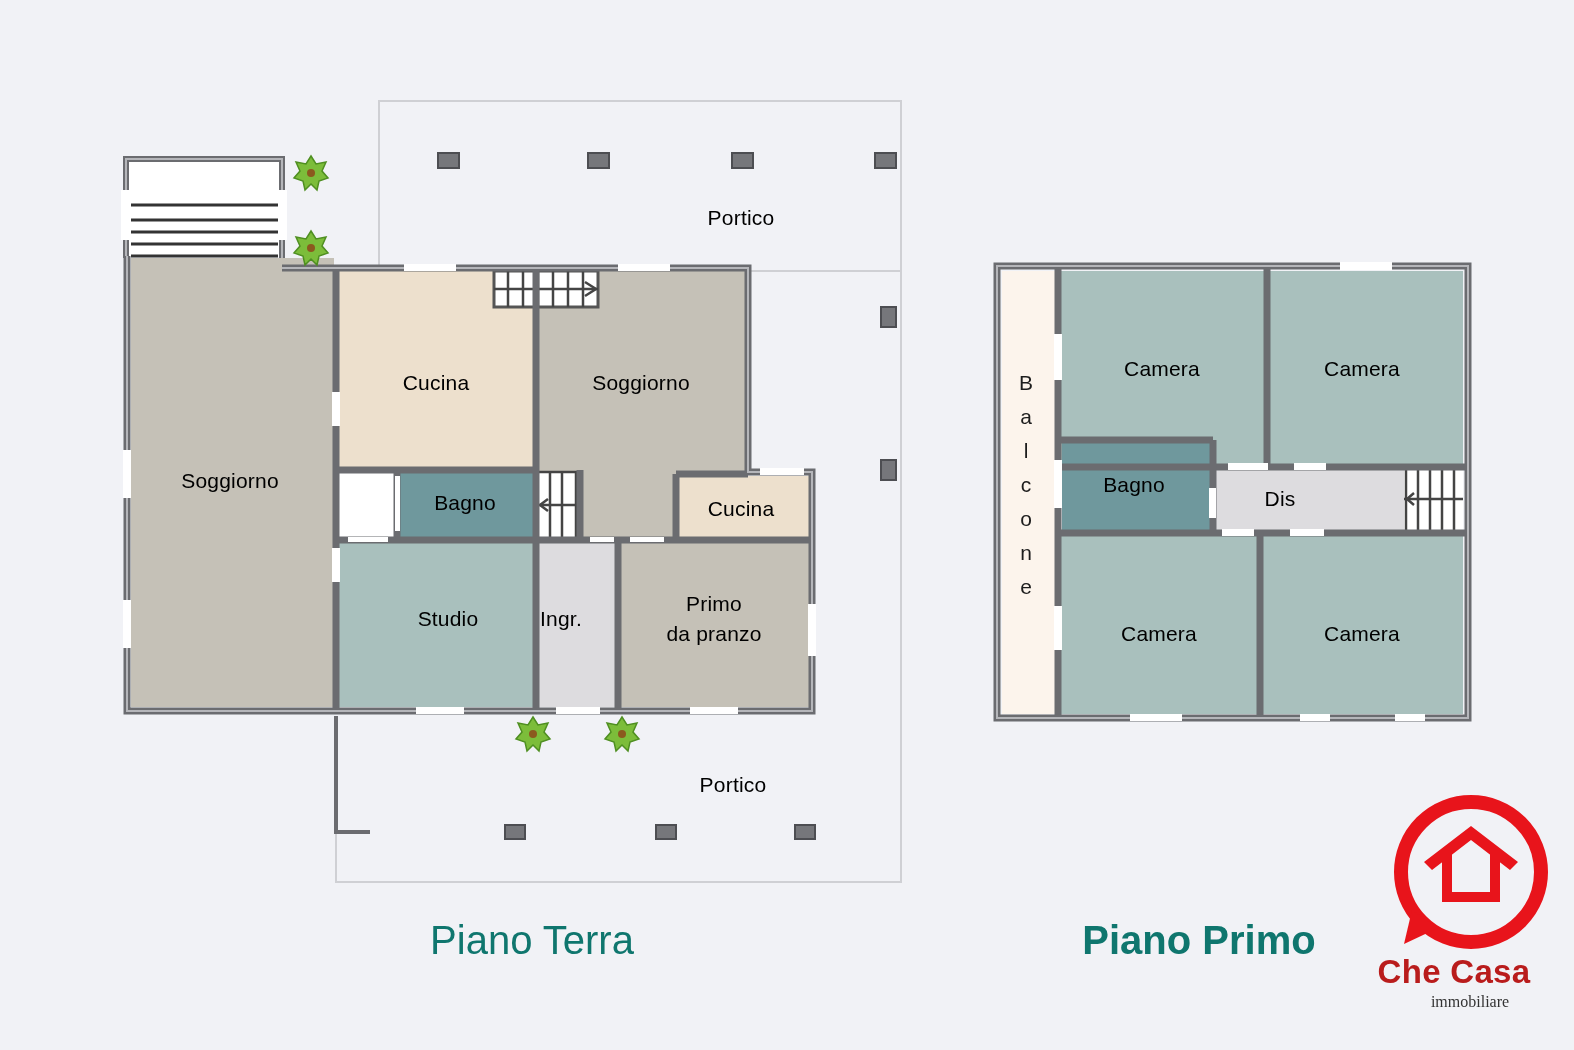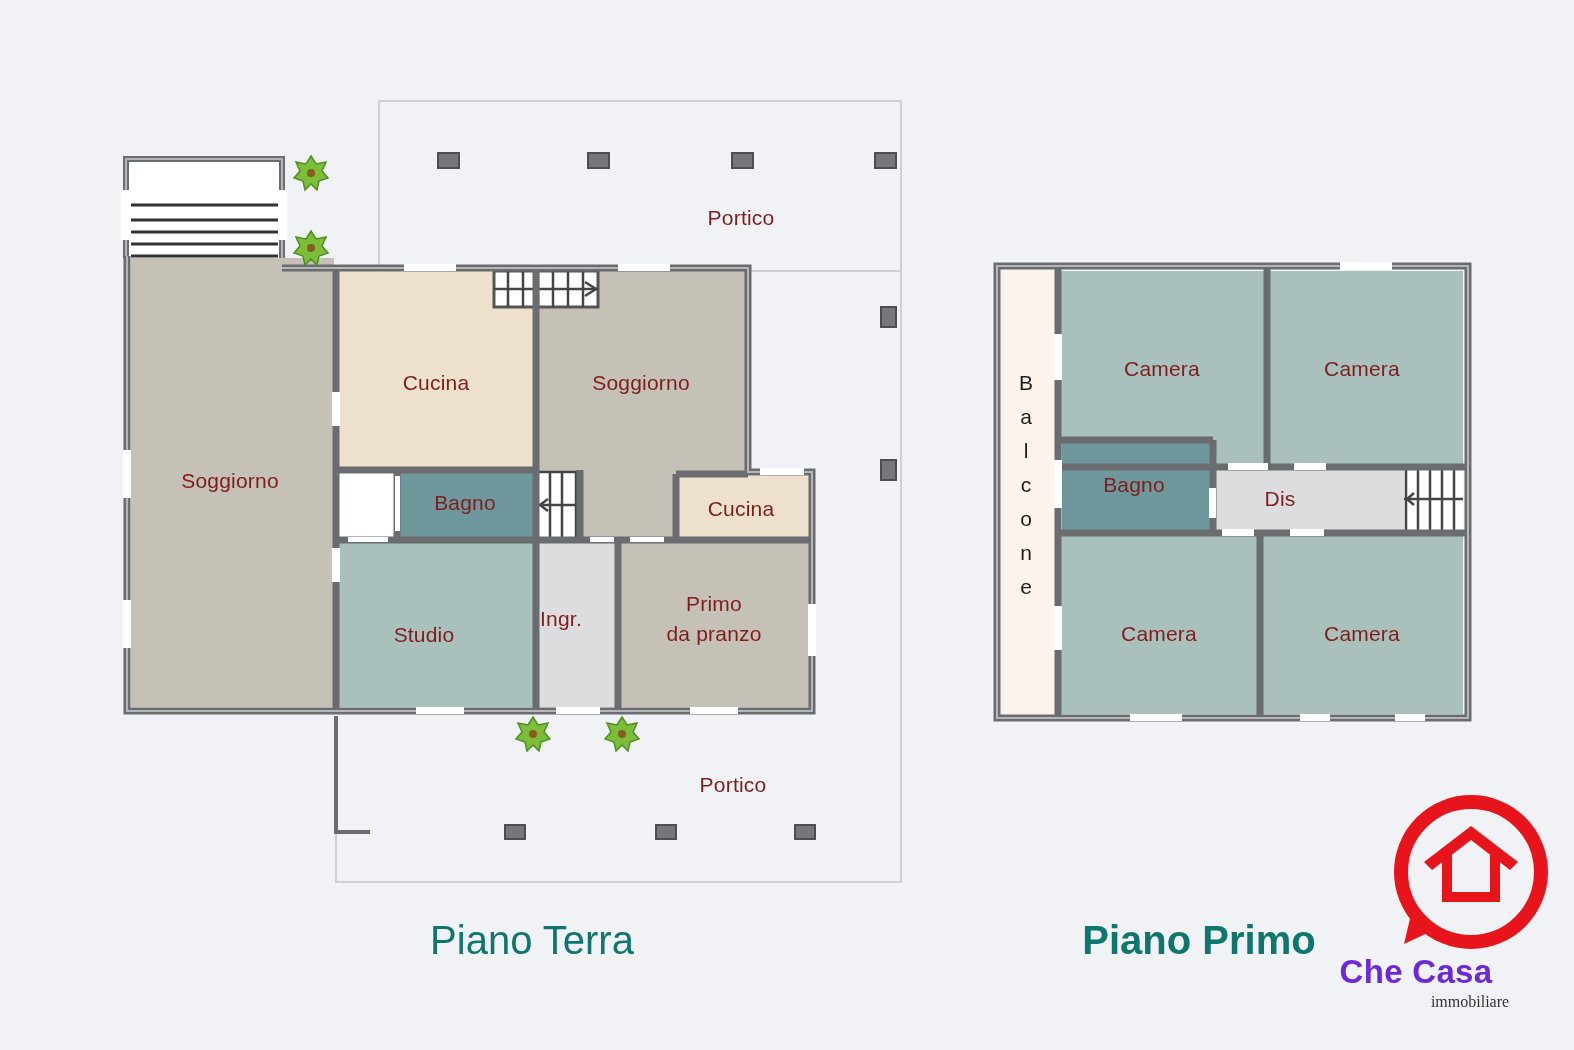--- a/index.html
+++ b/index.html
@@ -1,29 +1,29 @@
 <!DOCTYPE html>
 <html><head>
 <meta charset="utf-8">
 <style>
   html, body { margin:0; padding:0; }
   body { width:1574px; height:1050px; background:#f1f2f6; position:relative; overflow:hidden;
          font-family:"DejaVu Sans","Liberation Sans",sans-serif; }
   #plan { position:absolute; left:0; top:0; width:1574px; height:1050px; }
-  .lbl { position:absolute; color:#7f1d1d; font-size:21px; text-align:center; white-space:nowrap;
+  .lbl { position:absolute; color:#000000; font-size:21px; text-align:center; white-space:nowrap;
          transform:translate(-50%,-50%); line-height:1.45; font-family:"Liberation Sans","DejaVu Sans",sans-serif; letter-spacing:0.2px; }
   .lbl.multi { white-space:pre; }
   .vert { position:absolute; color:#1d1d1d; font-size:21px; display:flex; flex-direction:column; align-items:center;
           transform:translateX(-50%); font-family:"Liberation Sans","DejaVu Sans",sans-serif; }
   .vert span { display:block; height:34px; line-height:34px; }
   .floor-title { position:absolute; font-size:40px; color:#0f766e; transform:translateX(-50%); white-space:nowrap;
                  font-family:"Liberation Sans","DejaVu Sans",sans-serif; }
   .logo { position:absolute; left:1390px; top:792px; width:164px; }
-  .logo-name { position:absolute; left:1416px; top:953px; transform:translateX(-50%); font-size:33px; font-weight:bold;
-               color:#6d28d9; white-space:nowrap; font-family:"Liberation Sans","DejaVu Sans",sans-serif; letter-spacing:0.3px;}
+  .logo-name { position:absolute; left:1454px; top:953px; transform:translateX(-50%); font-size:33px; font-weight:bold;
+               color:#b91c1c; white-space:nowrap; font-family:"Liberation Sans","DejaVu Sans",sans-serif; letter-spacing:0.3px;}
   .logo-sub { position:absolute; left:1470px; top:993px; transform:translateX(-50%); font-size:16px; color:#333;
               white-space:nowrap; font-family:Liberation Serif, serif; }
 </style>
 </head>
 <body>
 
 <svg id="plan" viewBox="0 0 1574 1050" xmlns="http://www.w3.org/2000/svg">
 
   <g>
 
@@ -202,21 +202,21 @@
       <rect x="1395" y="714" width="30" height="7"></rect>
     </g>
   </g>
 </svg>
 
 <div class="lbl" style="left:230px;top:481px;">Soggiorno</div>
 <div class="lbl" style="left:436px;top:383px;">Cucina</div>
 <div class="lbl" style="left:641px;top:383px;">Soggiorno</div>
 <div class="lbl" style="left:465px;top:503px;">Bagno</div>
 <div class="lbl" style="left:741px;top:509px;">Cucina</div>
-<div class="lbl" style="left:424px;top:619px;margin-top:16px;">Studio</div>
+<div class="lbl" style="left:448px;top:619px;">Studio</div>
 <div class="lbl" style="left:561px;top:619px;">Ingr.</div>
 <div class="lbl multi" style="left:714px;top:619px;">Primo
 da pranzo</div>
 <div class="lbl" style="left:741px;top:218px;">Portico</div>
 <div class="lbl" style="left:733px;top:785px;">Portico</div>
 
 <div class="lbl" style="left:1162px;top:369px;">Camera</div>
 <div class="lbl" style="left:1362px;top:369px;">Camera</div>
 <div class="lbl" style="left:1134px;top:485px;">Bagno</div>
 <div class="lbl" style="left:1280px;top:499px;">Dis</div>

